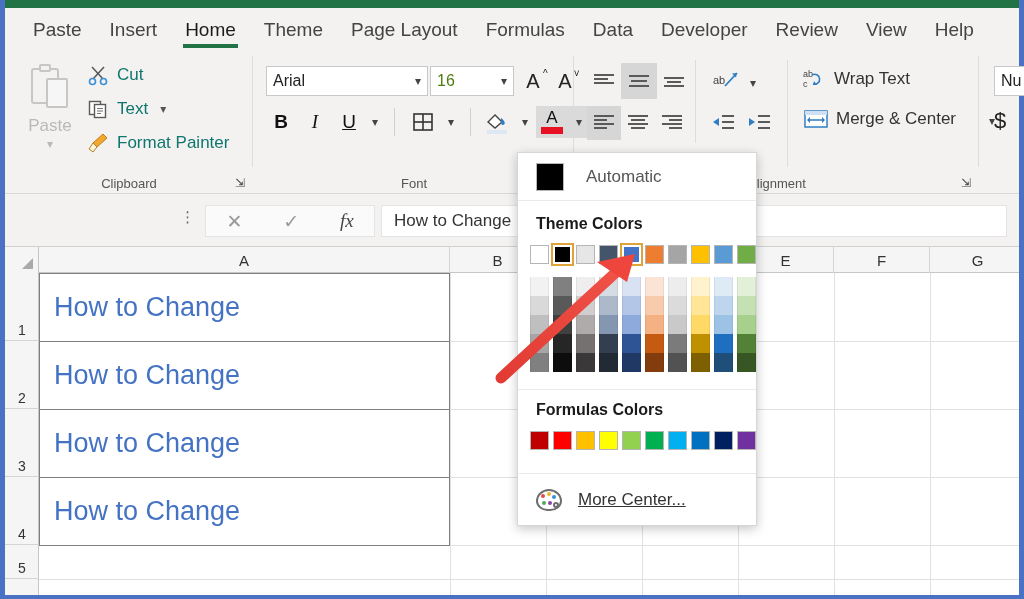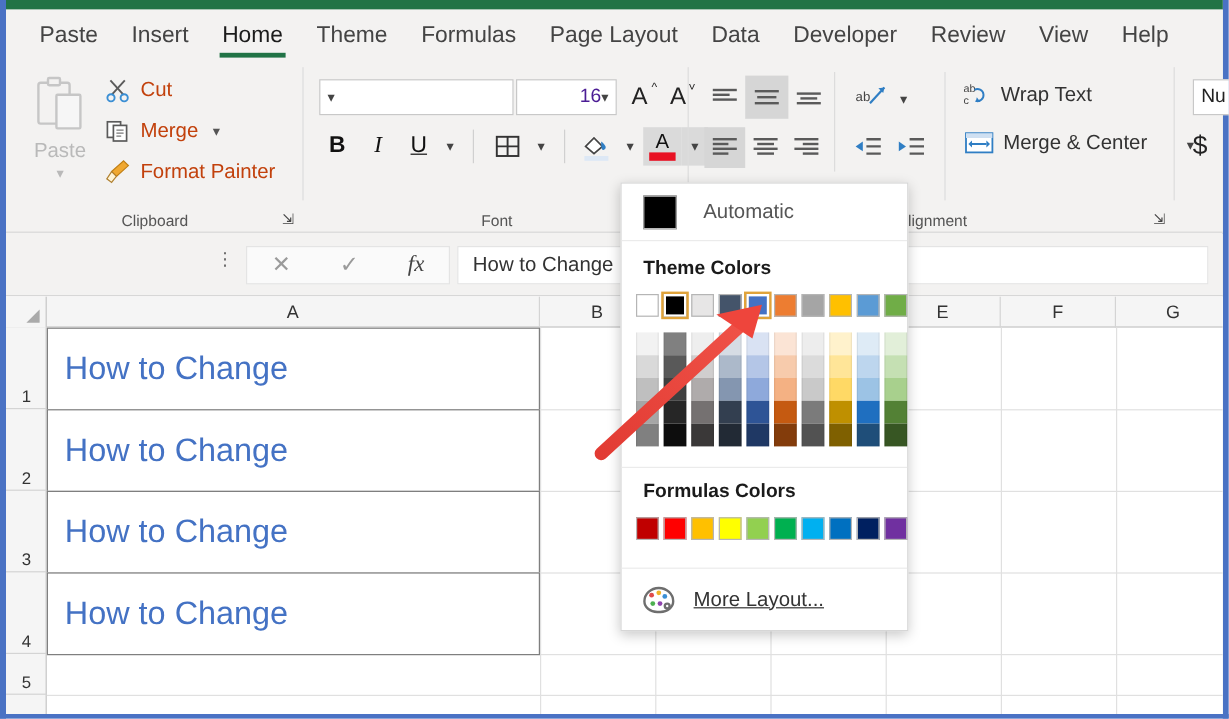--- a/index.html
+++ b/index.html
@@ -81,38 +81,38 @@
     position:absolute; left:15px; top:14px; width:22px; height:30px;
     border:2.5px solid #c6c6c6; border-radius:2px; background:#f6f6f6;
   }
   #paste-btn .lbl { font-size:17px; color:#b9b9b9; margin-top:6px; }
   #paste-btn .chev { font-size:12px; color:#b9b9b9; margin-top:1px; }
 
   .clip-item {
     position:absolute; left:82px; height:30px;
     display:flex; align-items:center; cursor:pointer;
   }
-  .clip-item .itxt { font-size:17px; color:#c2410c; margin-left:8px; }
+  .clip-item .itxt { font-size:17px; color:#0f766e; margin-left:8px; }
   .clip-item .chev2 { font-size:12px; color:#555; margin-left:12px; }
 
   
   #g-font { left:249px; width:320px; }
   .fname-box {
     position:absolute; left:12px; top:16px; width:162px; height:30px;
     background:#fff; border:1px solid #c8c8c8;
     display:flex; align-items:center; padding:0 6px;
   }
   .fname-box .v { font-size:16px; color:#222; flex:1; }
   .fname-box .cv { font-size:12px; color:#444; }
   .fsize-box {
     position:absolute; left:176px; top:16px; width:84px; height:30px;
     background:#fff; border:1px solid #c8c8c8;
     display:flex; align-items:center; padding:0 6px;
   }
-  .fsize-box .v { font-size:16px; color:#4c1d95; flex:1;text-align:right; }
+  .fsize-box .v { font-size:16px; color:#4d7c0f; flex:1; }
   .fsize-box .cv { font-size:12px; color:#444; }
   .grow-btn, .shrink-btn {
     position:absolute; top:16px; width:30px; height:30px;
     display:flex; align-items:center; justify-content:center; cursor:pointer;
   }
   .grow-btn { left:264px; }
   .shrink-btn { left:296px; }
   .aglyph { font-size:20px; color:#222; position:relative; }
   .aglyph sup { font-size:10px; position:absolute; top:-2px; right:-8px; }
 
@@ -271,22 +271,22 @@
 
 <div id="app">
 
   <div id="topbar"></div>
 
   <div id="tabs">
     <div class="tab">Paste</div>
     <div class="tab">Insert</div>
     <div class="tab active">Home</div>
     <div class="tab">Theme</div>
+    <div class="tab">Page Layout</div>
     <div class="tab">Formulas</div>
-    <div class="tab">Page Layout</div>
     <div class="tab">Data</div>
     <div class="tab">Developer</div>
     <div class="tab">Review</div>
     <div class="tab">View</div>
     <div class="tab">Help</div>
   </div>
 
   <div id="ribbon">
 
     <div class="group" id="g-clipboard">
@@ -311,39 +311,40 @@
       </div>
 
       <div class="clip-item" style="top:44px;">
         <svg width="22" height="22" viewBox="0 0 22 22">
           <rect x="2.5" y="3.5" width="11" height="13" fill="#fff" stroke="#5a5a5a" stroke-width="1.4"></rect>
           <rect x="7.5" y="6.5" width="11" height="13" fill="#fff" stroke="#5a5a5a" stroke-width="1.4"></rect>
           <line x1="10" y1="10.5" x2="16" y2="10.5" stroke="#777" stroke-width="1.1"></line>
           <line x1="10" y1="13" x2="16" y2="13" stroke="#777" stroke-width="1.1"></line>
           <line x1="10" y1="15.5" x2="14" y2="15.5" stroke="#777" stroke-width="1.1"></line>
         </svg>
-        <span class="itxt">Merge</span>
+        <span class="itxt">Text</span>
         <span class="chev2">▾</span>
       </div>
 
       <div class="clip-item" style="top:78px;">
         <svg width="22" height="22" viewBox="0 0 22 22">
           <path d="M16 2 L20 6 L10 15 L6 11 Z" fill="#f0a830" stroke="#c07f14" stroke-width="1"></path>
           <path d="M6 11 L10 15 L6 20 L2 17 Z" fill="#fff4d6" stroke="#b08030" stroke-width="1"></path>
         </svg>
         <span class="itxt">Format Painter</span>
       </div>
 
       <div class="group-label">Clipboard</div>
       <div class="dialog-launcher">⇲</div>
       <div class="group-divider" style="right:0;"></div>
     </div>
 
     <div class="group" id="g-font">
       <div class="fname-box">
+        <span class="v">Arial</span>
         <span class="cv">▾</span>
       </div>
       <div class="fsize-box">
         <span class="v">16</span>
         <span class="cv">▾</span>
       </div>
       <div class="grow-btn">
         <span class="aglyph">A<sup>^</sup></span>
       </div>
       <div class="shrink-btn">
@@ -668,21 +669,21 @@
     <div id="more-row">
       <div class="palette">
         <div class="body"></div>
           <div class="hole"></div>
         <div class="d" style="background:#e04b4b;left:5px;top:5px;"></div>
         <div class="d" style="background:#f0b429;left:11px;top:3px;"></div>
         <div class="d" style="background:#3b8fd4;left:16px;top:6px;"></div>
         <div class="d" style="background:#4caf50;left:6px;top:12px;"></div>
         <div class="d" style="background:#8e44ad;left:12px;top:12px;"></div>
       </div>
-      <div id="more-lbl">More Layout...</div>
+      <div id="more-lbl">More Center...</div>
     </div>
   <div id="std-sep" style="top: 236px;"></div>
     </div>
 
   <svg id="arrow" viewBox="0 0 180 165">
     <defs>
       <linearGradient id="ag" x1="0" y1="1" x2="1" y2="0">
         <stop offset="0" stop-color="#e23b33"></stop>
         <stop offset="1" stop-color="#f05349"></stop>
       </linearGradient>

